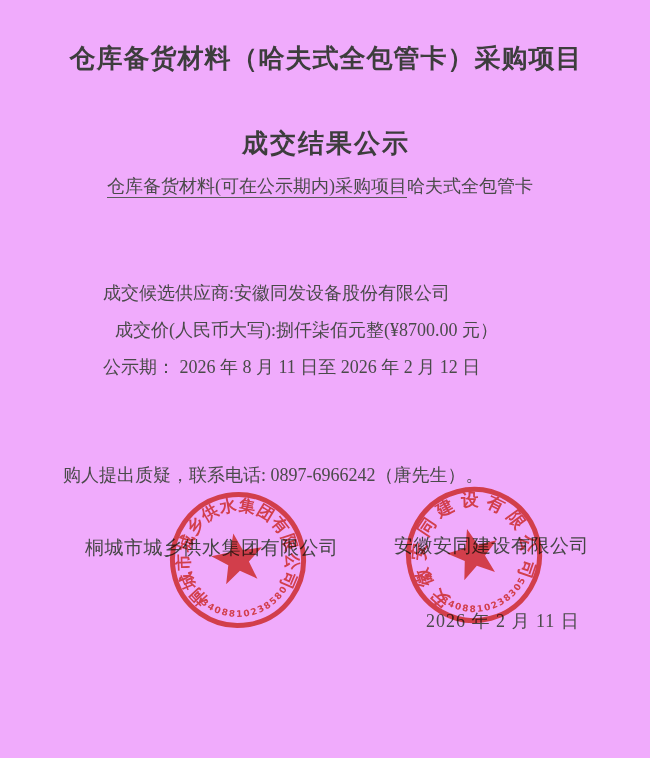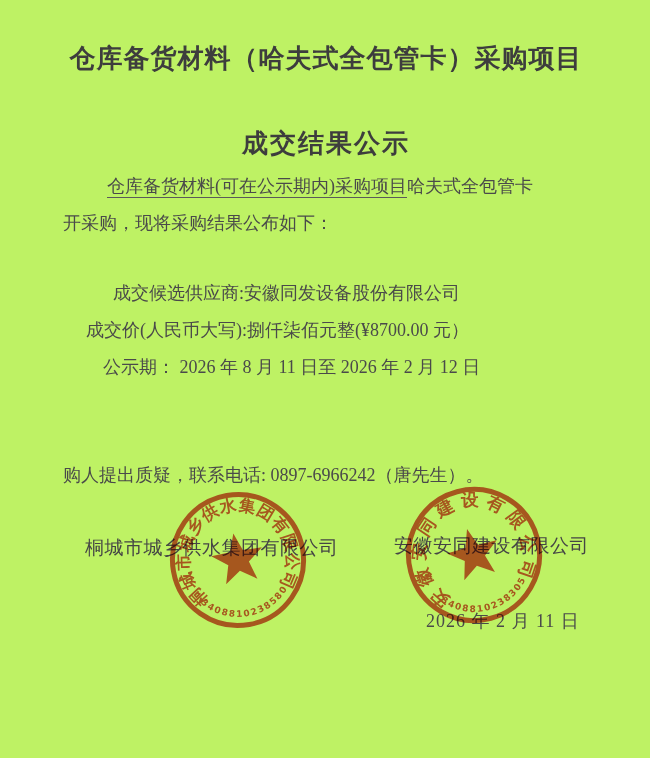--- a/index.html
+++ b/index.html
@@ -1,19 +1,19 @@
 <!DOCTYPE html>
 <html><head>
 <meta charset="utf-8">
 <style>
   html,body{margin:0;padding:0;background:#ffffff;}
   .page{
     position:relative;
     width:650px;height:758px;
-    background:#bef264;
+    background:#f0abfc;
     overflow:hidden;
     font-family:"Liberation Serif","DejaVu Serif",serif;
     color:#474747;
   }
   .abs{position:absolute;white-space:nowrap;}
   .title{
     left:16px;width:620px;text-align:center;
     font-size:26px;line-height:1.25;letter-spacing:1px;
     font-weight:600;color:#3d3d3d;
   }
@@ -31,24 +31,23 @@
 </style>
 </head>
 <body>
 
 <div class="page">
 
   <div class="abs title" style="top:43px;">仓库备货材料（哈夫式全包管卡）采购项目</div>
   <div class="abs title" style="top:100px;letter-spacing:2px;margin-top:28px;">成交结果公示</div>
 
   <div class="abs bodyline para-l1" style="left:63px;top:174px;"><span class="u">仓库备货材料(可在公示期内)采购项目</span><span>哈夫式全包管卡</span></div>
-  <div class="abs bodyline" style="left:63px;top:211px;">开采购，现将采购结果公布如下：</div>
 
-  <div class="abs bodyline" style="left:113px;top:281px;">成交候选供应商:安徽同发设备股份有限公司</div>
-  <div class="abs bodyline" style="left:86px;top:318px;text-align:center;">成交价(人民币大写):捌仟柒佰元整(¥8700.00 元）</div>
+  <div class="abs bodyline" style="left:103px;top:281px;">成交候选供应商:安徽同发设备股份有限公司</div>
+  <div class="abs bodyline" style="left:115px;top:318px;text-align:center;">成交价(人民币大写):捌仟柒佰元整(¥8700.00 元）</div>
   <div class="abs bodyline" style="left:103px;top:355px;">公示期： 2026 年 8 月 11 日至 2026 年 2 月 12 日</div>
 
   <div class="abs bodyline" style="left:63px;top:463px;">购人提出质疑，联系电话: 0897-6966242（唐先生）。</div>
 
   <div class="abs sig" style="left:85px;top:535px;">桐城市城乡供水集团有限公司</div>
   <div class="abs sig" style="left:394px;top:533px;">安徽安同建设有限公司</div>
 
   <div class="abs dateline" style="left:426px;top:609px;">2026 年 2 月 11 日</div>
 
   <svg class="stamp" style="left:163px;top:485px;" width="150" height="150" viewBox="-75 -75 150 150">

